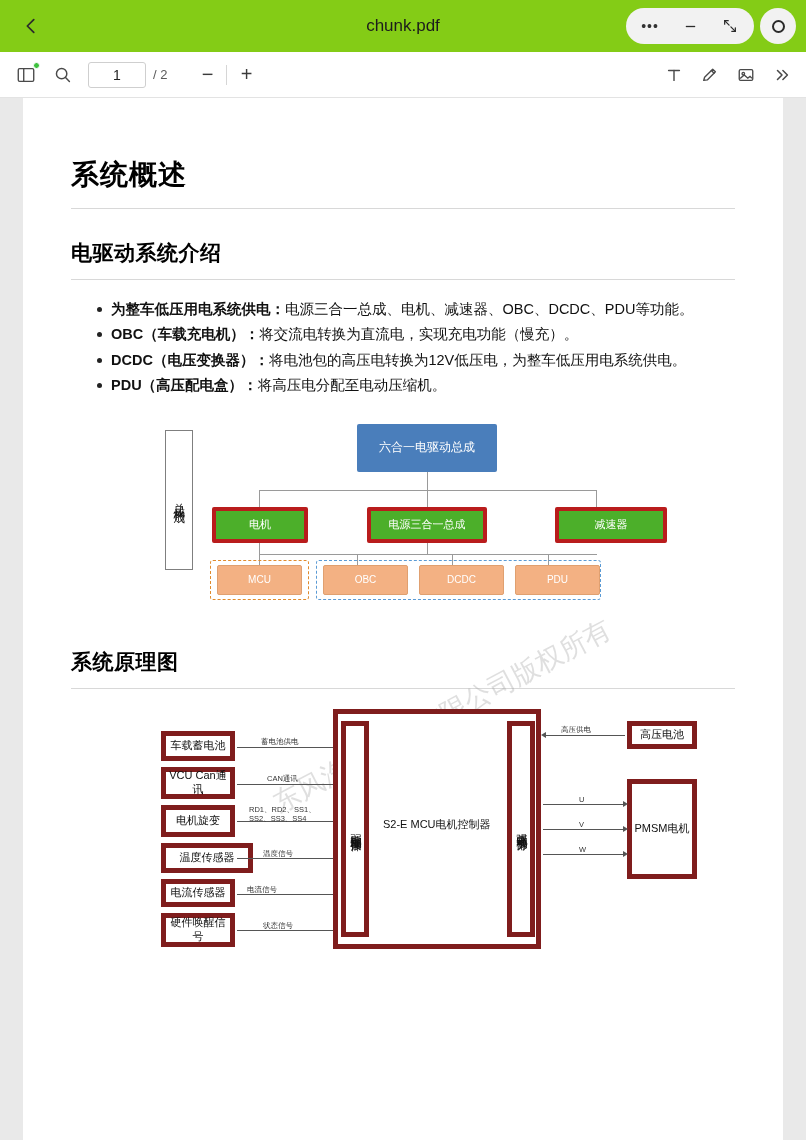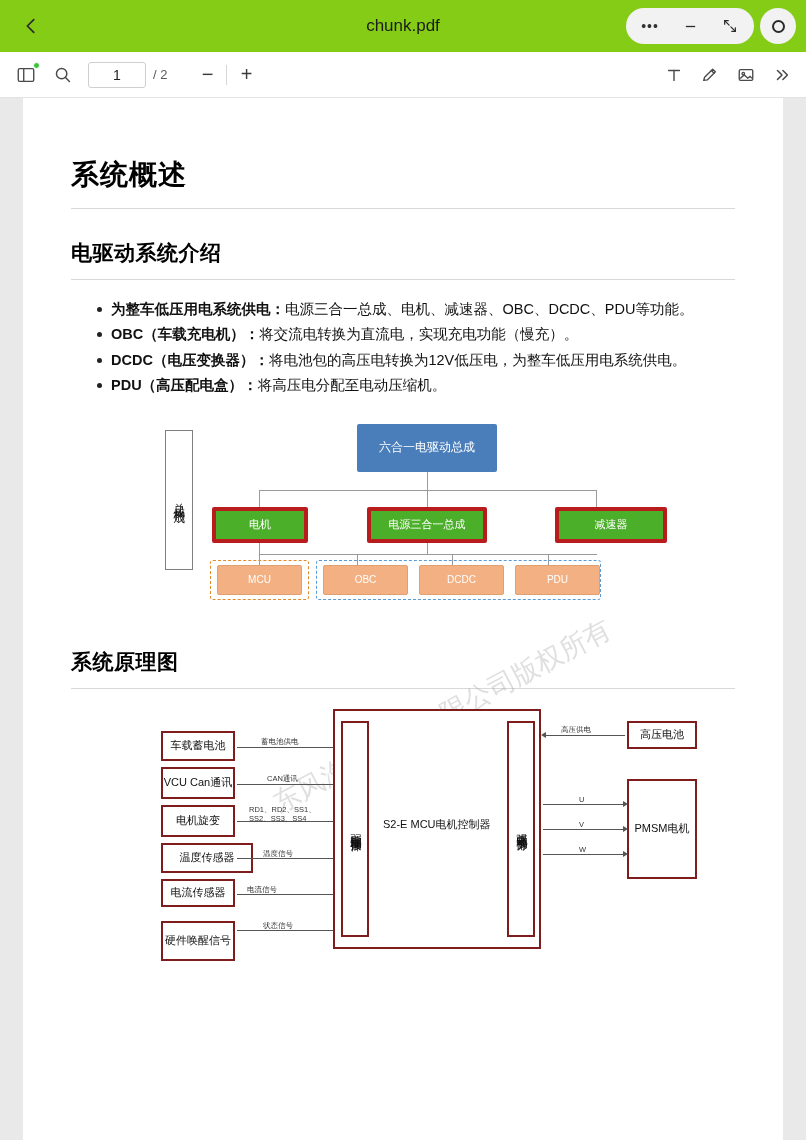--- a/index.html
+++ b/index.html
@@ -272,21 +272,21 @@
   .ln { position: absolute; background: #9a9a9a; }
 
   
   .diagram2 {
     position: relative;
     height: 260px;
     margin-top: 20px;
   }
   .bx {
     position: absolute;
-    border: 2px solid #7f1d1d;
+    border: 5px solid #7f1d1d;
     background: #fff;
     display: flex; align-items: center; justify-content: center;
     text-align: center;
     font-size: 11px;
     color: #111;
     line-height: 1.25;
   }
   .bx.tall { font-size: 11px; }
   .conn-lbl {
     position: absolute;
@@ -456,21 +456,21 @@
 
       <h2 class="doc-h2" style="margin-top:34px">系统原理图</h2>
 
       <div class="diagram2">
 
         <div class="bx" style="left:90px; top:22px; width:74px; height:30px;">车载蓄电池</div>
         <div class="bx" style="left:90px; top:58px; width:74px; height:32px;">VCU Can通讯</div>
         <div class="bx" style="left:90px; top:96px; width:74px; height:32px;">电机旋变</div>
         <div class="bx" style="left:90px; top:134px; width:92px; height:30px;">温度传感器</div>
         <div class="bx" style="left:90px; top:170px; width:74px; height:28px;">电流传感器</div>
-        <div class="bx" style="left:90px; top:212px; width:74px; height:40px;">硬件唤醒信号</div>
+        <div class="bx" style="left:90px; top:204px; width:74px; height:34px;">硬件唤醒信号</div>
 
         <div class="arrow-line" style="left:166px; top:38px; width:100px;"></div>
         <div class="arrow-head ah-right" style="left:264px; top:35px;"></div>
         <div class="conn-lbl" style="left:190px; top:28px;">蓄电池供电</div>
 
         <div class="arrow-line" style="left:166px; top:75px; width:100px;"></div>
         <div class="arrow-head ah-right" style="left:264px; top:72px;"></div>
         <div class="conn-lbl" style="left:196px; top:65px;">CAN通讯</div>
 
         <div class="arrow-line" style="left:166px; top:112px; width:100px;"></div>

